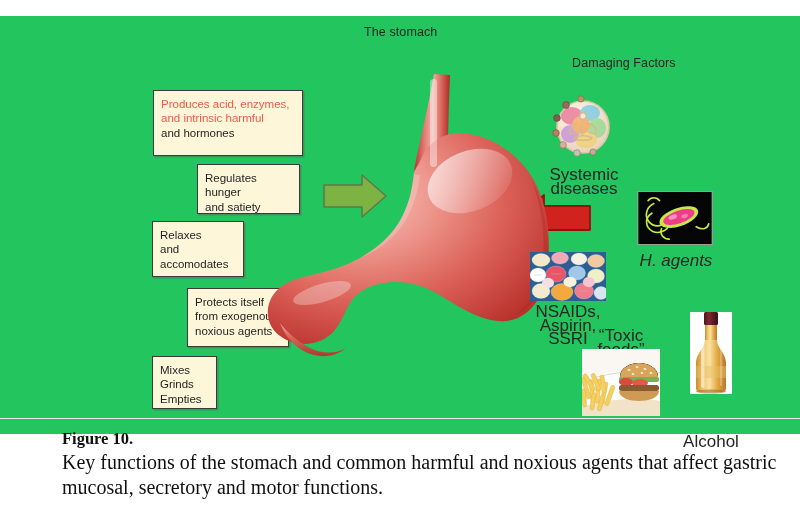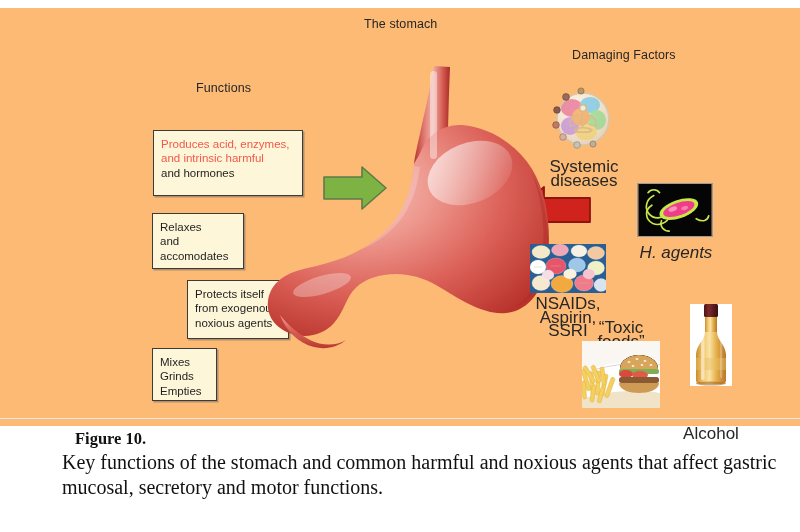--- a/index.html
+++ b/index.html
@@ -12,24 +12,24 @@
     height: 532px;
     position: relative;
     overflow: hidden;
     font-family: "Liberation Sans", sans-serif;
     color: #1a1a1a;
   }
 
   
   #figure-canvas {
     position: absolute;
-    left: 0; top: 8px;
+    left: 0; top: 16px;
     width: 800px;
     height: 418px;
-    background: #fdba74;
+    background: #22c55e;
   }
 
   .abs { position: absolute; }
 
   
   .fig-title {
     position: absolute;
     font-size: 12.5px;
     color: #262626;
     white-space: nowrap;
@@ -50,21 +50,21 @@
     font-size: 11.5px;
     line-height: 14.4px;
     color: #1f1f1f;
   }
   .fn-box .red {
     color: #f2594b;
     display: block;
   }
   .fn-box .blk { display: block; color: #1f1f1f; }
 
-  #fn-box-1 { left: 153px; top: 74px;  width: 150px; height: 66px; margin-top: 48px; }
+  #fn-box-1 { left: 153px; top: 74px;  width: 150px; height: 66px; }
   #fn-box-2 { left: 197px; top: 148px; width: 103px; height: 50px; }
   #fn-box-3 { left: 152px; top: 205px; width: 92px;  height: 56px; }
   #fn-box-4 { left: 187px; top: 272px; width: 102px; height: 59px; }
   #fn-box-5 { left: 152px; top: 340px; width: 65px;  height: 53px; }
 
   
   #green-arrow { left: 322px; top: 156px; width: 66px; height: 48px; }
   #red-arrow   { left: 516px; top: 176px; width: 76px; height: 52px; }
 
   
@@ -103,21 +103,20 @@
     top: 428px;
     width: 716px;
     font-family: "Liberation Serif", serif;
     color: #111111;
   }
   #caption-label {
     font-weight: bold;
     font-size: 16.5px;
     line-height: 22px;
     display: block;
-    margin-left: 13px;
   }
   #caption-text {
     font-size: 20px;
     line-height: 25px;
     display: block;
   }
   #page-divider {
     position: absolute;
     left: 0; top: 418px;
     width: 800px; height: 1px;
@@ -132,20 +131,24 @@
   <div class="fig-title" id="title-stomach">The stomach</div>
   <div class="fig-title" id="title-functions">Functions</div>
   <div class="fig-title" id="title-damaging">Damaging Factors</div>
 
   <div class="fn-box" id="fn-box-1">
     <span class="red">Produces acid, enzymes,</span>
     <span class="red">and intrinsic harmful</span>
     <span class="blk">and hormones</span>
   </div>
 
+  <div class="fn-box" id="fn-box-2">
+    <span class="blk">Regulates hunger</span>
+    <span class="blk">and satiety</span>
+  </div>
 
   <div class="fn-box" id="fn-box-3">
     <span class="blk">Relaxes</span>
     <span class="blk">and accomodates</span>
   </div>
 
   <div class="fn-box" id="fn-box-4">
     <span class="blk">Protects itself</span>
     <span class="blk">from exogenous</span>
     <span class="blk">noxious agents</span>

